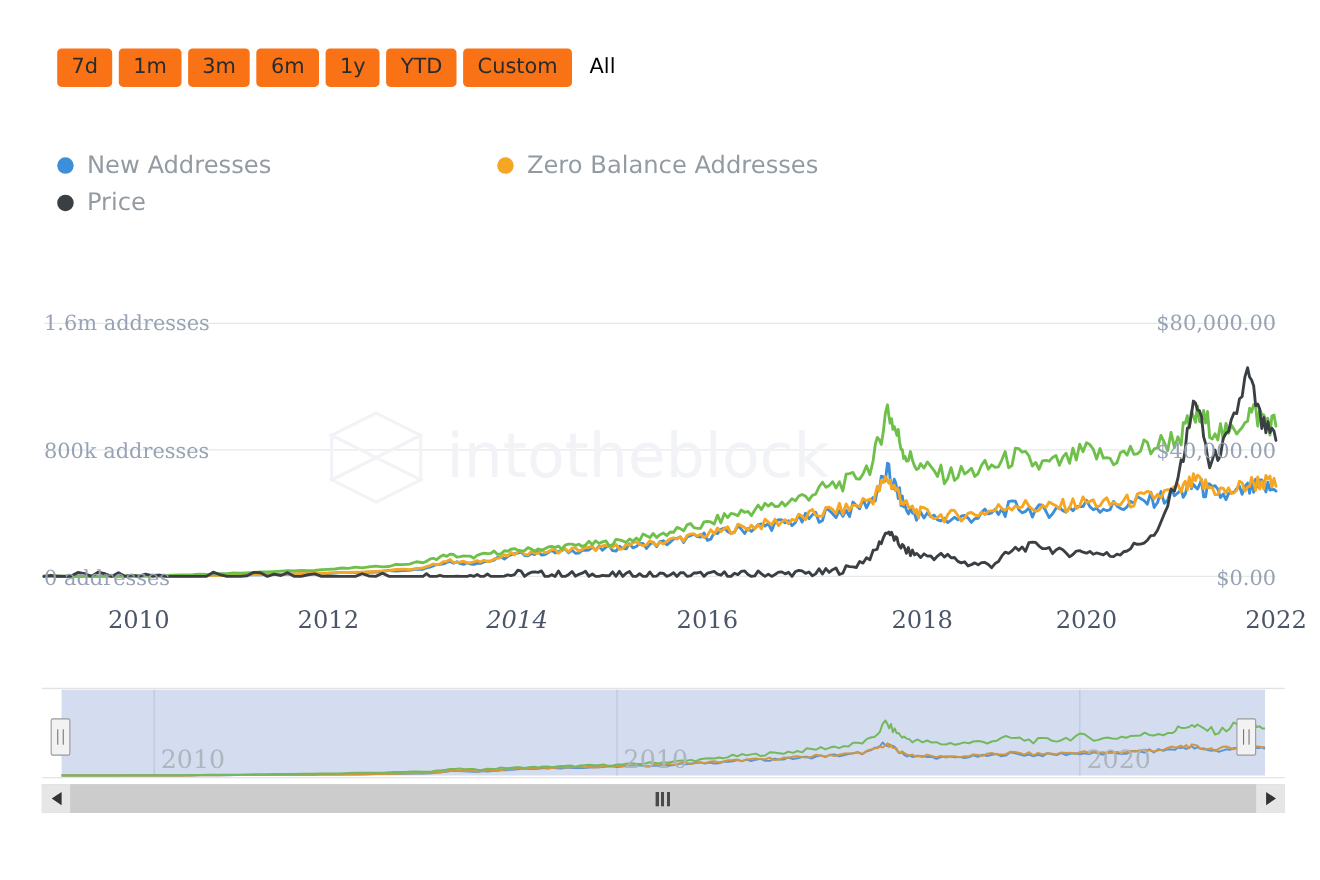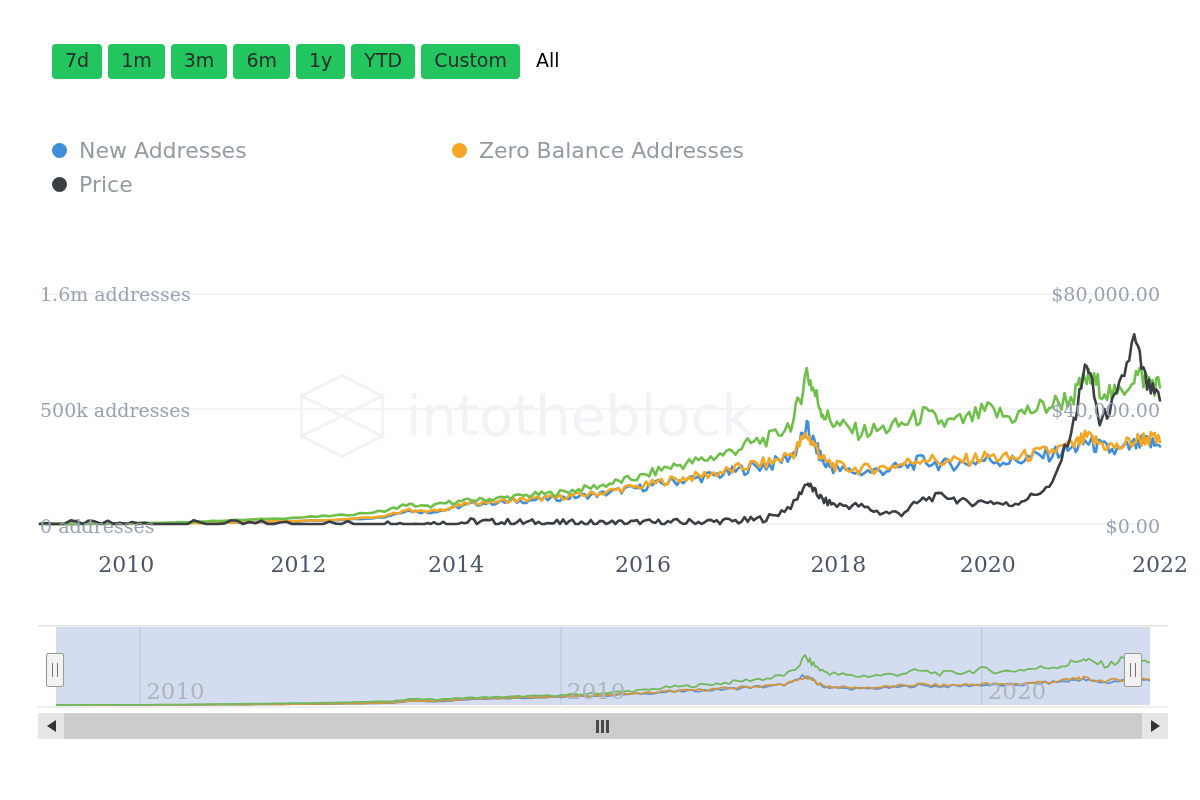--- a/index.html
+++ b/index.html
@@ -11,21 +11,21 @@
     overflow: hidden;
   }
   #root { position: relative; width: 1200px; height: 800px; }
 
   
   .range-bar {
     position: absolute; left: 52px; top: 44px;
     display: flex; align-items: center; gap: 6px;
   }
   .range-btn {
-    background: #22c55e;
+    background: #f97316;
     border: none; border-radius: 4px;
     padding: 7px 13px 9px 13px;
     font-size: 19px; color: #2b2b2b;
     font-family: "DejaVu Sans", "Liberation Sans", sans-serif;
     line-height: 1; cursor: pointer; white-space: nowrap;
   }
   .range-btn.selected {
     background: transparent; font-weight: normal; color: #000;
     padding-left: 10px; padding-right: 10px;
   }
@@ -203,42 +203,42 @@
           <path d="M40.0,261.7L46.2,261.9L52.3,261.8L58.5,261.9L64.6,261.7L70.8,261.9L76.9,262.0L83.1,261.8L89.2,261.7L95.4,261.9L101.5,261.8L107.7,262.0L113.8,262.0L120.0,261.8L126.2,261.9L132.3,261.5L138.5,261.6L144.6,261.6L150.8,261.3L156.9,261.5L163.1,261.6L169.2,261.5L175.4,261.5L181.5,261.4L187.7,261.3L193.8,260.8L200.0,261.2L206.2,261.0L212.3,260.9L218.5,260.5L224.6,260.6L230.8,260.4L236.9,260.3L243.1,260.2L249.2,260.0L255.4,260.0L261.5,260.0L267.7,259.7L273.8,259.4L280.0,259.5L286.2,259.0L292.3,259.2L298.5,259.1L304.6,258.5L310.8,258.5L316.9,258.5L323.1,258.2L329.2,258.2L335.4,257.7L341.5,257.4L347.7,257.1L353.8,256.6L360.0,255.7L366.2,255.4L372.3,255.8L378.5,254.9L384.6,254.2L387.7,253.1L390.8,252.1L393.8,250.7L396.9,251.4L400.0,250.7L403.1,248.6L406.2,248.3L409.2,246.7L412.3,249.4L415.4,249.4L418.5,248.9L421.5,248.2L424.6,249.9L427.7,249.6L430.8,248.7L433.8,247.6L436.9,249.0L440.0,247.3L443.1,248.6L446.2,248.1L449.2,246.2L452.3,245.6L455.4,244.7L458.5,242.3L461.5,243.4L464.6,240.3L467.7,242.5L470.8,239.6L473.8,238.6L476.9,242.1L480.0,242.5L483.1,239.1L486.2,240.9L489.2,241.1L492.3,237.8L495.4,240.5L498.5,239.6L501.5,237.7L504.6,237.6L507.7,240.9L510.8,238.2L513.8,236.8L516.9,239.8L520.0,236.4L523.1,236.1L526.2,239.0L529.2,237.5L532.3,235.7L535.4,235.5L538.5,234.8L541.5,238.6L544.6,235.1L547.7,234.3L550.8,233.6L553.8,235.1L556.9,235.5L560.0,232.9L563.1,237.4L566.2,236.8L569.2,233.0L572.3,233.7L575.4,231.3L578.5,230.7L581.5,232.8L584.6,234.1L587.7,233.3L590.8,229.6L593.8,231.4L596.9,234.0L600.0,231.0L603.1,232.5L606.2,230.2L609.2,227.8L612.3,227.0L615.4,228.0L618.5,226.2L621.5,230.1L624.6,224.8L627.7,223.4L630.8,223.4L633.8,225.2L636.9,223.7L640.0,226.7L643.1,224.8L646.2,219.5L649.2,223.7L652.3,217.9L655.4,221.3L658.5,218.6L661.5,216.8L664.6,223.2L667.7,222.1L670.8,214.5L673.8,215.7L676.9,217.6L680.0,220.1L683.1,215.4L686.2,218.9L689.2,214.9L692.3,218.8L695.4,210.0L698.5,212.7L701.5,215.3L704.6,210.0L707.7,215.8L710.8,212.2L713.8,210.5L716.9,214.2L720.0,210.1L723.1,211.2L726.2,205.4L729.2,207.3L732.3,210.5L735.4,202.9L738.5,201.1L741.5,206.4L744.6,207.3L747.7,207.2L750.8,199.3L753.8,199.1L756.9,201.2L760.0,205.1L763.1,195.5L766.2,205.7L769.2,196.1L772.3,201.9L775.4,197.2L778.5,197.5L781.5,198.7L784.6,191.2L787.7,193.3L790.8,191.6L793.8,196.3L795.7,187.7L797.5,180.1L799.4,184.4L801.2,174.6L803.1,176.8L804.9,171.3L806.8,174.7L808.0,177.3L809.2,174.4L810.5,182.3L811.7,180.9L812.9,179.0L814.2,184.3L815.4,181.8L816.6,183.4L817.8,188.6L819.1,196.1L820.3,194.6L821.5,196.7L822.8,193.5L824.0,193.2L825.8,199.0L827.7,199.4L829.5,198.0L831.4,204.2L833.2,201.1L835.1,209.0L836.9,198.9L840.0,199.6L843.1,201.2L846.2,207.4L849.2,209.6L852.3,208.5L855.4,205.7L858.5,212.5L861.5,206.1L864.6,201.8L867.7,202.1L870.8,206.7L873.8,211.7L876.9,208.9L880.0,204.6L883.1,203.9L886.2,206.0L889.2,207.2L892.3,203.5L895.4,205.9L898.5,202.7L901.5,202.4L904.6,202.1L907.7,196.6L910.8,200.4L913.8,201.8L916.9,199.3L920.0,201.8L923.1,197.9L926.2,199.5L929.2,198.9L932.3,192.9L935.4,197.9L938.5,201.0L941.5,202.9L944.6,201.8L947.7,197.6L950.8,199.3L953.8,194.3L956.9,196.1L960.0,197.8L963.1,200.8L966.2,191.8L969.2,203.6L972.3,199.7L975.4,191.5L978.5,200.5L981.5,198.1L984.6,189.7L987.7,195.0L990.8,193.8L993.8,192.3L996.9,199.0L1000.0,197.8L1003.1,192.9L1006.2,190.5L1009.2,197.3L1012.3,194.5L1015.4,196.6L1018.5,196.9L1021.5,192.8L1024.6,187.9L1027.7,199.0L1030.8,198.0L1033.8,187.2L1036.9,185.9L1040.0,186.7L1043.1,184.5L1046.2,185.9L1049.2,191.5L1052.3,187.3L1055.4,190.6L1058.5,184.0L1061.5,183.2L1064.6,183.5L1067.7,180.2L1070.8,178.3L1073.8,185.4L1075.7,178.3L1077.5,175.4L1079.4,183.3L1081.2,171.6L1083.1,180.9L1084.9,168.7L1086.8,174.8L1088.6,170.0L1090.5,171.3L1092.3,174.6L1094.2,182.3L1096.0,174.2L1097.8,181.4L1099.7,181.1L1102.2,181.3L1104.6,187.7L1107.1,187.5L1109.5,181.6L1112.0,181.8L1114.5,186.2L1116.9,181.5L1119.4,186.7L1121.8,186.0L1124.3,183.7L1126.8,175.5L1129.2,176.8L1131.7,184.6L1134.2,180.7L1136.0,180.2L1137.8,172.0L1139.7,177.5L1141.5,183.7L1143.4,171.5L1145.2,182.5L1147.1,175.6L1148.9,182.6L1150.8,170.3L1152.6,173.2L1154.5,170.8L1156.3,180.8L1158.2,172.9L1160.0,180.1" fill="none" stroke="#f5a623" stroke-width="2.6" stroke-linejoin="round" stroke-linecap="round"></path>
           <path d="M40.0,262.0L46.2,262.0L52.3,261.8L58.5,262.0L64.6,261.7L70.8,261.9L76.9,262.0L83.1,261.6L89.2,261.7L95.4,261.8L101.5,261.6L107.7,261.7L113.8,261.5L120.0,261.4L126.2,261.4L132.3,261.2L138.5,260.9L144.6,260.9L150.8,261.1L156.9,260.9L163.1,260.7L169.2,260.6L175.4,260.4L181.5,260.0L187.7,260.2L193.8,260.0L200.0,259.6L206.2,259.5L212.3,258.9L218.5,259.1L224.6,258.8L230.8,258.4L236.9,257.9L243.1,258.0L249.2,257.6L255.4,257.2L261.5,256.7L267.7,257.1L273.8,256.5L280.0,256.8L286.2,256.6L292.3,255.8L298.5,255.6L304.6,255.3L310.8,254.4L316.9,254.7L323.1,253.6L329.2,254.3L335.4,253.3L341.5,252.6L347.7,253.4L353.8,253.0L360.0,251.1L366.2,251.3L372.3,250.9L378.5,248.7L384.6,249.6L387.7,248.3L390.8,246.4L393.8,245.5L396.9,246.8L400.0,244.2L403.1,242.5L406.2,243.8L409.2,241.8L412.3,242.1L415.4,244.5L418.5,244.0L421.5,243.3L424.6,243.6L427.7,243.6L430.8,245.5L433.8,242.8L436.9,241.8L440.0,240.8L443.1,241.3L446.2,241.1L449.2,238.9L452.3,242.0L455.4,241.5L458.5,238.7L461.5,239.1L464.6,237.3L467.7,236.7L470.8,238.2L473.8,239.1L476.9,238.6L480.0,235.9L483.1,237.2L486.2,239.1L489.2,237.0L492.3,238.3L495.4,236.8L498.5,235.2L501.5,234.8L504.6,235.6L507.7,234.5L510.8,237.3L513.8,233.6L516.9,232.6L520.0,232.6L523.1,233.8L526.2,232.8L529.2,234.8L532.3,233.4L535.4,230.0L538.5,233.2L541.5,229.6L544.6,232.1L547.7,230.6L550.8,229.7L553.8,234.1L556.9,233.4L560.0,228.3L563.1,228.8L566.2,229.8L569.2,231.2L572.3,227.9L575.4,230.0L578.5,227.1L581.5,229.5L584.6,223.4L587.7,225.1L590.8,226.7L593.8,223.0L596.9,226.7L600.0,224.1L603.1,222.6L606.2,224.8L609.2,221.6L612.3,222.0L615.4,217.5L618.5,218.5L621.5,220.7L624.6,215.2L627.7,213.9L630.8,217.6L633.8,218.3L636.9,218.2L640.0,212.5L643.1,212.0L646.2,212.5L649.2,214.5L652.3,206.3L655.4,213.3L658.5,204.9L661.5,208.5L664.6,204.7L667.7,205.4L670.8,206.9L673.8,201.6L676.9,203.7L680.0,202.9L683.1,206.8L686.2,201.6L689.2,197.2L692.3,201.3L695.4,195.5L698.5,198.1L701.5,195.4L704.6,198.5L707.7,198.4L710.8,194.4L713.8,198.0L716.9,194.9L720.0,191.3L723.1,193.3L726.2,188.9L729.2,187.5L732.3,189.0L735.4,192.8L738.5,188.4L741.5,187.3L744.6,180.5L747.7,176.4L750.8,180.9L753.8,179.5L756.9,175.9L760.0,181.7L763.1,175.9L766.2,184.4L769.2,169.1L772.3,168.5L775.4,167.5L778.5,173.2L781.5,173.6L784.6,168.9L787.7,161.4L790.8,169.5L793.8,156.6L795.7,142.1L797.5,135.7L799.4,137.8L801.2,142.0L803.1,129.7L804.9,113.6L806.8,106.0L808.0,115.5L809.2,122.7L810.5,118.6L811.7,128.3L812.9,125.7L814.2,129.5L815.4,133.9L816.6,128.3L817.8,139.9L819.1,146.6L820.3,146.7L821.5,154.9L822.8,152.9L824.0,157.2L825.8,156.9L827.7,148.5L829.5,156.5L831.4,161.6L833.2,164.8L835.1,163.7L836.9,159.5L840.0,163.5L843.1,157.9L846.2,161.9L849.2,165.8L852.3,171.2L855.4,160.8L858.5,177.8L861.5,173.1L864.6,163.1L867.7,174.8L870.8,172.1L873.8,161.9L876.9,168.9L880.0,166.7L883.1,163.6L886.2,171.1L889.2,168.5L892.3,161.0L895.4,156.5L898.5,164.5L901.5,160.6L904.6,162.8L907.7,162.4L910.8,156.0L913.8,148.5L916.9,163.3L920.0,161.2L923.1,145.4L926.2,145.9L929.2,149.1L932.3,148.4L935.4,152.4L938.5,161.7L941.5,158.4L944.6,164.6L947.7,157.0L950.8,156.5L953.8,157.3L956.9,153.8L960.0,152.1L963.1,161.0L966.2,153.6L969.2,150.0L972.3,159.2L975.4,145.4L978.5,156.2L981.5,141.8L984.6,148.7L987.7,140.5L990.8,142.2L993.8,146.2L996.9,155.4L1000.0,145.8L1003.1,154.5L1006.2,154.1L1009.2,154.7L1012.3,160.6L1015.4,158.7L1018.5,149.5L1021.5,147.9L1024.6,151.8L1027.7,143.7L1030.8,151.0L1033.8,150.6L1036.9,148.1L1040.0,137.9L1043.1,140.1L1046.2,150.7L1049.2,146.1L1052.3,145.2L1055.4,133.9L1058.5,140.3L1061.5,147.7L1064.6,131.2L1067.7,144.9L1070.8,135.1L1073.8,142.4L1075.7,122.3L1077.5,122.9L1079.4,115.9L1081.2,127.2L1083.1,111.7L1084.9,116.4L1086.8,122.0L1088.6,107.1L1090.5,121.1L1092.3,122.2L1094.2,111.2L1096.0,122.6L1097.8,112.1L1099.7,135.8L1102.2,137.0L1104.6,132.4L1107.1,138.0L1109.5,123.1L1112.0,137.1L1114.5,122.9L1116.9,132.0L1119.4,124.5L1121.8,128.1L1124.3,132.6L1126.8,129.3L1129.2,126.6L1131.7,122.4L1134.2,121.0L1136.0,109.0L1137.8,112.7L1139.7,105.9L1141.5,108.4L1143.4,125.3L1145.2,110.2L1147.1,114.8L1148.9,115.2L1150.8,120.2L1152.6,118.2L1154.5,133.6L1156.3,116.2L1158.2,115.2L1160.0,125.4" fill="none" stroke="#6fc04a" stroke-width="2.6" stroke-linejoin="round" stroke-linecap="round"></path>
           <path d="M40.0,262.0L46.2,261.0L52.3,262.0L58.5,262.0L64.6,261.7L70.8,258.4L76.9,259.5L83.1,262.0L89.2,258.2L95.4,259.6L101.5,262.0L107.7,258.7L113.8,262.0L120.0,260.9L126.2,262.0L132.3,260.0L138.5,261.6L144.6,260.8L150.8,262.0L156.9,262.0L163.1,262.0L169.2,262.0L175.4,262.0L181.5,262.0L187.7,262.0L193.8,258.2L200.0,260.3L206.2,262.0L212.3,262.0L218.5,262.0L224.6,261.4L230.8,258.3L236.9,258.7L243.1,262.0L249.2,259.9L255.4,261.2L261.5,258.6L267.7,262.0L273.8,262.0L280.0,260.5L286.2,259.7L292.3,262.0L298.5,261.9L304.6,262.0L310.8,262.0L316.9,262.0L323.1,262.0L329.2,259.6L335.4,261.6L341.5,262.0L347.7,259.1L353.8,262.0L360.0,262.0L366.2,262.0L372.3,262.0L378.5,262.0L384.6,262.0L387.7,259.5L390.8,262.0L393.8,262.0L396.9,262.0L400.0,261.0L403.1,262.0L406.2,262.0L409.2,262.0L412.3,262.0L415.4,261.7L418.5,262.0L421.5,262.0L424.6,262.0L427.7,261.0L430.8,262.0L433.8,260.2L436.9,262.0L440.0,262.0L443.1,259.8L446.2,262.0L449.2,262.0L452.3,262.0L455.4,262.0L458.5,261.7L461.5,260.6L464.6,261.3L467.7,260.4L470.8,256.4L473.8,257.3L476.9,262.0L480.0,259.7L483.1,258.2L486.2,257.9L489.2,258.3L492.3,257.0L495.4,262.0L498.5,262.0L501.5,260.4L504.6,262.0L507.7,257.0L510.8,262.0L513.8,262.0L516.9,260.4L520.0,257.5L523.1,261.8L526.2,260.1L529.2,259.1L532.3,257.4L535.4,262.0L538.5,259.8L541.5,262.0L544.6,262.0L547.7,261.0L550.8,261.4L553.8,261.4L556.9,257.9L560.0,261.9L563.1,257.4L566.2,262.0L569.2,259.2L572.3,257.6L575.4,262.0L578.5,262.0L581.5,259.5L584.6,262.0L587.7,262.0L590.8,258.0L593.8,262.0L596.9,261.8L600.0,258.9L603.1,259.2L606.2,262.0L609.2,260.7L612.3,258.7L615.4,262.0L618.5,258.7L621.5,258.6L624.6,262.0L627.7,261.5L630.8,258.9L633.8,258.9L636.9,258.1L640.0,262.0L643.1,259.1L646.2,258.3L649.2,257.5L652.3,260.0L655.4,260.9L658.5,257.7L661.5,262.0L664.6,262.0L667.7,259.1L670.8,260.4L673.8,257.5L676.9,257.0L680.0,260.2L683.1,262.0L686.2,261.5L689.2,257.0L692.3,259.7L695.4,262.0L698.5,259.9L701.5,262.0L704.6,260.3L707.7,258.1L710.8,257.9L713.8,259.7L716.9,258.3L720.0,262.0L723.1,257.7L726.2,256.6L729.2,257.0L732.3,259.2L735.4,258.0L738.5,261.4L741.5,259.7L744.6,255.1L747.7,259.9L750.8,254.9L753.8,258.3L756.9,255.9L760.0,254.4L763.1,260.3L766.2,259.1L769.2,252.2L772.3,253.1L775.4,253.3L778.5,253.9L781.5,248.4L784.6,249.9L787.7,245.1L790.8,246.9L793.8,238.2L795.7,237.8L797.5,237.2L799.4,230.4L801.2,232.2L803.1,226.7L804.9,222.8L806.8,222.8L808.0,221.6L809.2,224.2L810.5,221.8L811.7,225.0L812.9,229.3L814.2,225.9L815.4,226.7L816.6,232.2L817.8,234.6L819.1,236.3L820.3,232.9L821.5,234.2L822.8,237.1L824.0,241.1L825.8,235.8L827.7,243.2L829.5,238.0L831.4,242.5L833.2,241.1L835.1,242.8L836.9,244.9L840.0,241.5L843.1,243.6L846.2,243.5L849.2,246.8L852.3,243.5L855.4,241.0L858.5,244.4L861.5,241.9L864.6,245.1L867.7,244.8L870.8,248.3L873.8,249.7L876.9,248.7L880.0,252.5L883.1,251.3L886.2,249.7L889.2,251.5L892.3,249.5L895.4,249.3L898.5,251.1L901.5,254.1L904.6,250.3L907.7,248.4L910.8,243.4L913.8,239.9L916.9,241.1L920.0,238.8L923.1,235.5L926.2,238.3L929.2,235.2L932.3,239.2L935.4,231.3L938.5,230.9L941.5,231.1L944.6,234.4L947.7,236.8L950.8,236.8L953.8,235.7L956.9,241.3L960.0,238.0L963.1,236.2L966.2,237.8L969.2,240.8L972.3,244.2L975.4,242.1L978.5,239.0L981.5,238.6L984.6,240.0L987.7,240.9L990.8,239.3L993.8,241.9L996.9,240.7L1000.0,241.5L1003.1,242.5L1006.2,240.3L1009.2,243.8L1012.3,244.0L1015.4,241.8L1018.5,242.6L1021.5,239.6L1024.6,238.9L1027.7,237.0L1030.8,231.8L1033.8,232.8L1036.9,232.7L1040.0,231.8L1043.1,229.1L1046.2,225.0L1049.2,224.7L1052.3,220.1L1055.4,212.6L1058.5,205.0L1061.5,198.4L1064.6,182.8L1067.7,184.5L1070.8,172.9L1073.8,156.0L1075.7,157.6L1077.5,146.6L1079.4,127.2L1081.2,126.1L1083.1,114.8L1084.9,102.6L1086.8,104.4L1088.6,110.6L1090.5,111.5L1092.3,116.8L1094.2,135.2L1096.0,141.3L1097.8,153.6L1099.7,163.3L1102.2,155.8L1104.6,147.1L1107.1,156.6L1109.5,152.4L1112.0,136.7L1114.5,132.0L1116.9,129.9L1119.4,119.3L1121.8,113.4L1124.3,114.0L1126.8,100.5L1129.2,98.6L1131.7,80.9L1134.2,72.3L1136.0,80.8L1137.8,83.5L1139.7,88.8L1141.5,106.8L1143.4,105.3L1145.2,109.9L1147.1,127.6L1148.9,117.4L1150.8,131.4L1152.6,121.3L1154.5,131.2L1156.3,127.4L1158.2,130.0L1160.0,138.4" fill="none" stroke="#3a3f44" stroke-width="2.6" stroke-linejoin="round" stroke-linecap="round"></path>
         </g>
     </svg>
   </div>
 
   <div class="axis-label left" style="top:283px;">1.6m addresses</div>
   <div class="axis-label right" style="top:283px;">$80,000.00</div>
 
-  <div class="axis-label left" style="top:399px;">500k addresses</div>
+  <div class="axis-label left" style="top:399px;">800k addresses</div>
   <div class="axis-label right" style="top:399px;">$40,000.00</div>
 
   <div class="axis-label left" style="top:515px;">0 addresses</div>
   <div class="axis-label right" style="top:515px;">$0.00</div>
 
   <div class="watermark">
     <svg width="92" height="92" viewBox="0 0 100 100">
       <g fill="none" stroke="#f1f3f6" stroke-width="3">
         <polygon points="50,6 94,28 50,50 6,28"></polygon>
         <polygon points="50,50 94,72 50,94 6,72"></polygon>
         <polygon points="6,28 50,50 6,72"></polygon>
         <polygon points="94,28 94,72 50,50"></polygon>
       </g>
     </svg>
     <span class="wm-text">intotheblock</span>
   </div>
 
   <div class="xaxis">
       <div class="xtick" style="left: 126.154px;">2010</div>
       <div class="xtick" style="left: 298.462px;">2012</div>
-      <div class="xtick" style="left: 456px;">2014</div>
+      <div class="xtick" style="left: 470px; font-style: italic;">2014</div>
       <div class="xtick" style="left: 643.077px;">2016</div>
       <div class="xtick" style="left: 815.385px; margin-left: 23px;">2018</div>
       <div class="xtick" style="left: 987.692px;">2020</div>
       <div class="xtick" style="left: 1160px;">2022</div>
     </div>
 
   <div class="navigator">
     <svg class="nav-svg" width="1130" height="85" viewBox="0 0 1130 85">
       <rect x="0" y="0" width="1130" height="1.5" fill="#e2e2e2"></rect>
       <g id="nav-band">

